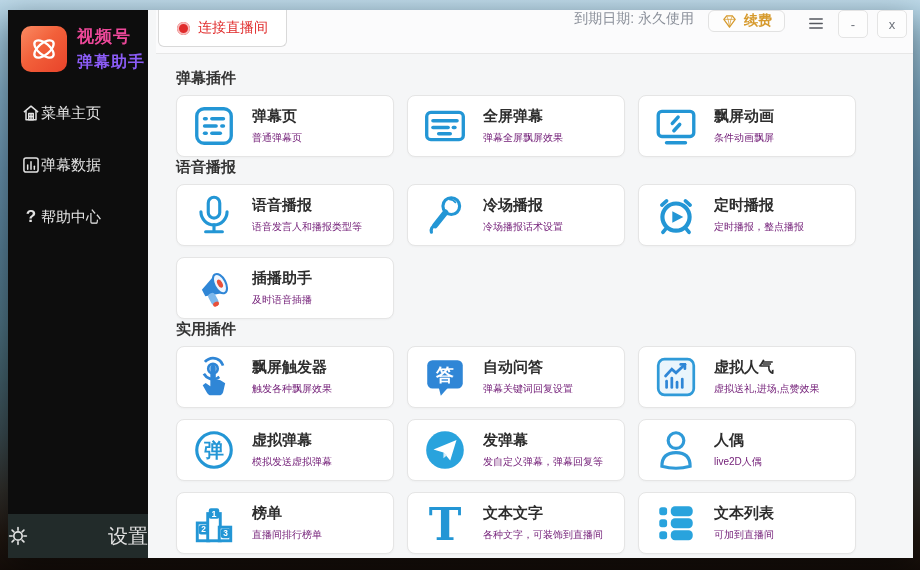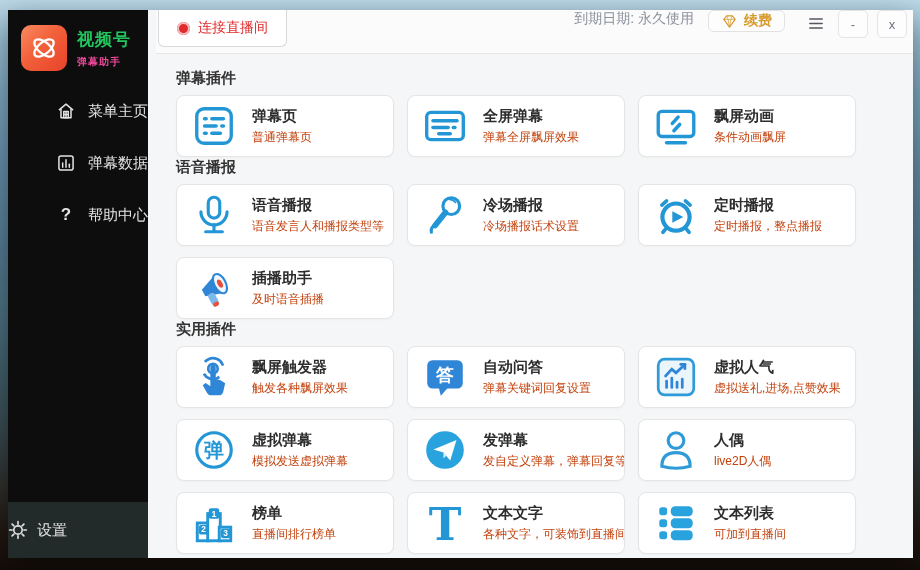--- a/index.html
+++ b/index.html
@@ -16,36 +16,36 @@
     box-shadow:0 10px 30px rgba(0,0,0,.45);
   }
   
   .sidebar { width:140px; flex:none; background:#0d0d0d; position:relative; color:#e3e3e3; }
   .logo-row { display:flex; align-items:center; gap:10px; padding:15px 0 0 13px; }
   .logo-box {
     width:46px; height:46px; border-radius:10px; flex:none;
     background:linear-gradient(135deg,#fa8a62 0%,#f2603a 45%,#e8432a 100%);
     display:flex; align-items:center; justify-content:center;
   }
-  .logo-title { font-size:17px; font-weight:bold; color:#22c55e; letter-spacing:1px; }
-  .logo-sub { font-size:10px; font-weight:bold; color:#ec4899; margin-top:4px; letter-spacing:1px; }
+  .logo-title { font-size:17px; font-weight:bold; color:#ec4899; letter-spacing:1px; }
+  .logo-sub { font-size:16px; font-weight:bold; color:#8b5cf6; margin-top:4px; letter-spacing:1px; }
   .menu { margin-top:14px; }
   .menu-item {
-    height:52px; display:flex; align-items:center; gap:12px;
-    padding-left:23px; font-size:15px; cursor:pointer; position:relative;justify-content:flex-end;
+    height:52px; display:flex; align-items:center; gap:0;
+    padding-left:13px; font-size:15px; cursor:pointer; position:relative;
   }
   .menu-item.active { background:#1c3144; }
   .menu-item.active::after { content:''; position:absolute; right:0; top:0; bottom:0; width:5px; background:#3a6bd8; }
   .menu-ic { width:20px; height:20px; flex:none; display:flex; align-items:center; justify-content:center; }
   .menu-ic svg { width:20px; height:20px; }
   .help-q { font-size:17px; font-weight:bold; color:#e3e3e3; }
   .settings {
-    position:absolute; left:0; right:0; bottom:0; height:56px; background:#222b2a;
-    display:flex; align-items:center; justify-content:flex-start; gap:9px;
-    font-size:15px; cursor:pointer;
+    position:absolute; left:0; right:0; bottom:0; height:44px; background:#222b2a;
+    display:flex; align-items:center; justify-content:space-between; gap:9px;
+    font-size:20px; cursor:pointer;
   }
   
   .rightcol { flex:1; display:flex; flex-direction:column; min-width:0; }
   .topbar {
     height:44px; flex:none; background:#fbfbfc; border-bottom:1px solid #e7e7e7;
     display:flex; align-items:flex-start; position:relative;margin-left:8px;
   }
   .connect-btn {
     margin-left:2px; height:37px; padding:0 18px; display:flex; align-items:center; gap:8px;
     background:#fff; border:1px solid #d9d9d9; border-top:none; border-radius:0 0 6px 6px;
@@ -72,21 +72,21 @@
   .section:first-child { margin-top:8px; }
   .sec-title { font-size:15px; font-weight:bold; color:#333; line-height:20px; margin-bottom:7px; }
   .grid { display:grid; grid-template-columns:repeat(3,218px); gap:11px 13px; }
   .card {
     width:218px; height:62px; background:#fff; border:1px solid #e5e5e5; border-radius:8px;
     display:flex; align-items:center; cursor:pointer; box-shadow:0 1px 2px rgba(0,0,0,.03);
   }
   .cicon { width:46px; height:46px; flex:none; margin:0 15px 0 14px; display:flex; align-items:center; justify-content:center; }
   .cicon svg { width:46px; height:46px; }
   .ctitle { font-size:15px; font-weight:600; color:#2d2d2d; line-height:18px; }
-  .csub { font-size:12px; color:#c2410c; margin-top:5px; line-height:15px; white-space:nowrap; }
+  .csub { font-size:10px; color:#701a75; margin-top:5px; line-height:15px; white-space:nowrap; }
   .ctext { min-width:0; overflow:hidden; }
   svg text { font-family:"Liberation Sans","DejaVu Sans",sans-serif; }
 </style>
 </head>
 <body>
 
 <div class="window">
 
   <div class="sidebar">
     <div class="logo-row">

